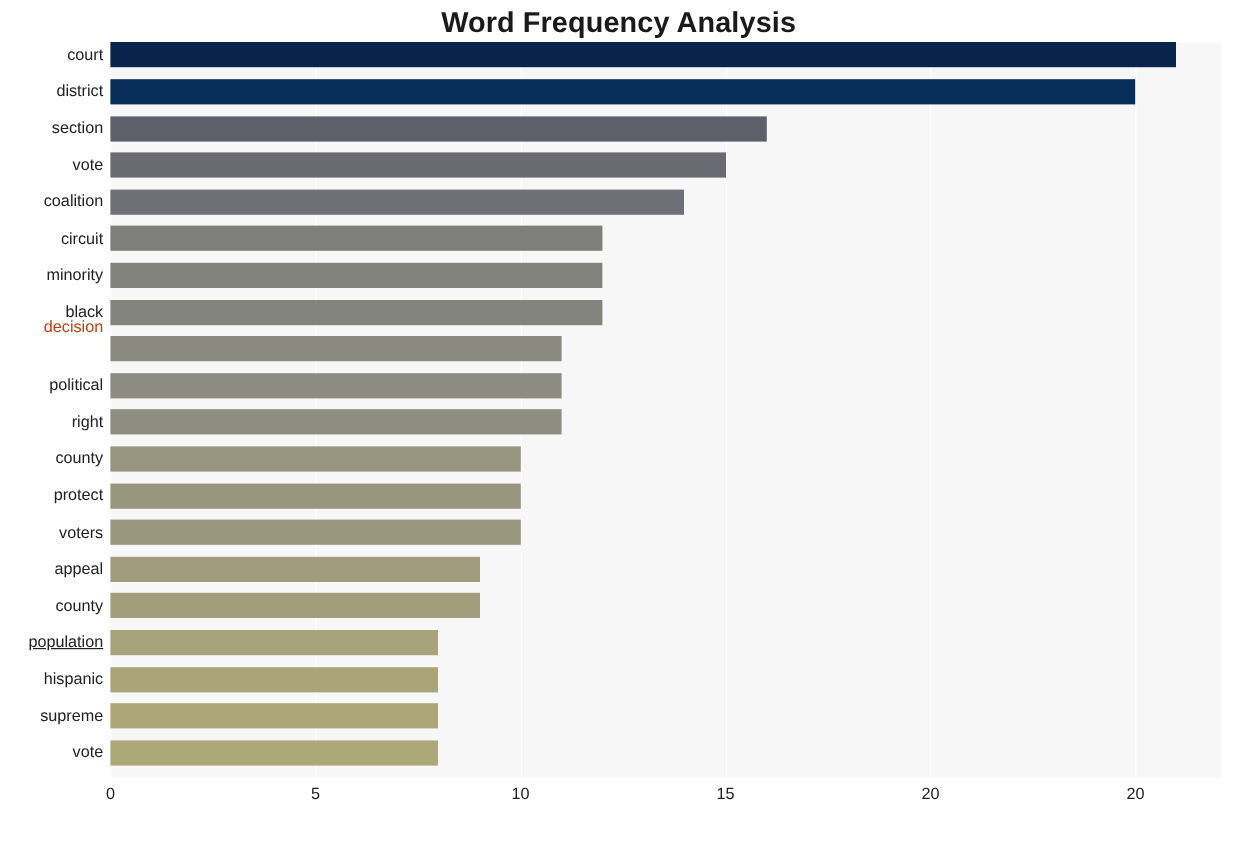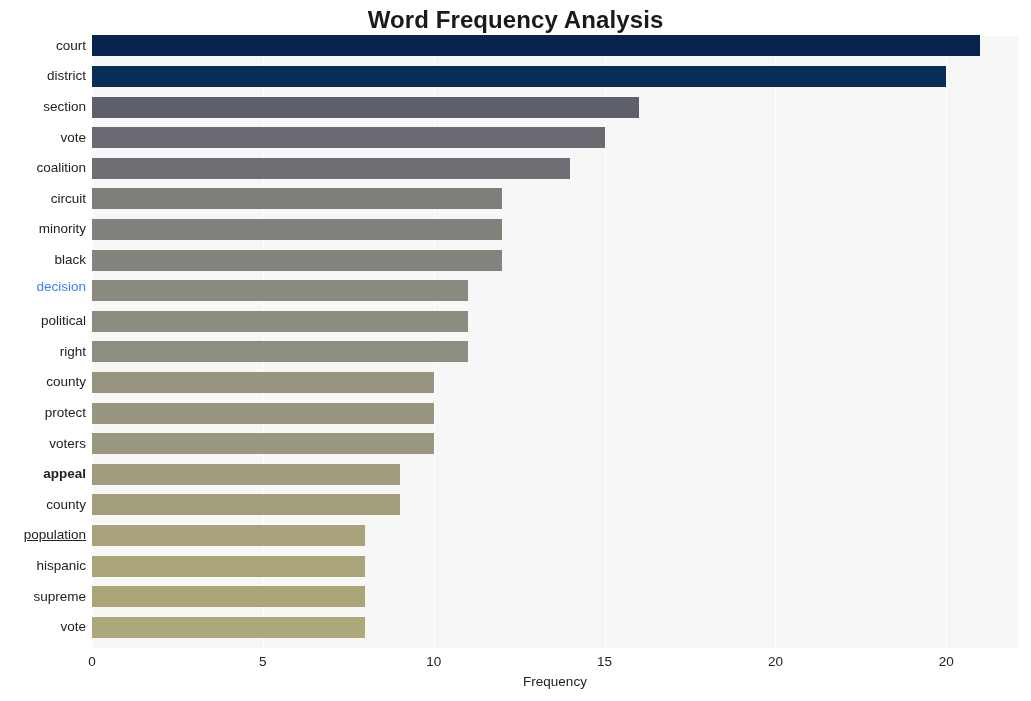--- a/index.html
+++ b/index.html
@@ -116,27 +116,27 @@
 
   <div id="y-axis">
       <div class="ytick" style="top: 1.8px; color: rgb(34, 34, 34);">court</div>
       <div class="ytick" style="top: 32.4px; color: rgb(34, 34, 34);">district</div>
       <div class="ytick" style="top: 63px; color: rgb(34, 34, 34);">section</div>
       <div class="ytick" style="top: 93.6px; color: rgb(34, 34, 34);">vote</div>
       <div class="ytick" style="top: 124.2px; color: rgb(34, 34, 34);">coalition</div>
       <div class="ytick" style="top: 154.8px; color: rgb(34, 34, 34);">circuit</div>
       <div class="ytick" style="top: 185.4px; color: rgb(34, 34, 34);">minority</div>
       <div class="ytick" style="top: 216px; color: rgb(34, 34, 34);">black</div>
-      <div class="ytick" style="top: 243px; color: #3b82f6;">decision</div>
+      <div class="ytick" style="top: 229px; color: #c2410c;">decision</div>
       <div class="ytick" style="top: 277.2px; color: rgb(34, 34, 34); text-align: right;">political</div>
       <div class="ytick" style="top: 307.8px; color: rgb(34, 34, 34);">right</div>
       <div class="ytick" style="top: 338.4px; color: rgb(34, 34, 34);">county</div>
       <div class="ytick" style="top: 369px; color: rgb(34, 34, 34);">protect</div>
       <div class="ytick" style="top: 399.6px; color: rgb(34, 34, 34); text-align: right;">voters</div>
-      <div class="ytick" style="top: 430.2px; color: rgb(34, 34, 34); font-weight: bold;">appeal</div>
+      <div class="ytick" style="top: 430.2px; color: rgb(34, 34, 34);">appeal</div>
       <div class="ytick" style="top: 460.8px; color: rgb(34, 34, 34);">county</div>
       <div class="ytick" style="top: 491.4px; color: rgb(34, 34, 34); text-decoration: underline;">population</div>
       <div class="ytick" style="top: 522px; color: rgb(34, 34, 34);">hispanic</div>
       <div class="ytick" style="top: 552.6px; color: rgb(34, 34, 34);">supreme</div>
       <div class="ytick" style="top: 583.2px; color: rgb(34, 34, 34);">vote</div>
     </div>
 
   <div id="plot-area" style="background: rgb(247, 247, 247);">
       <div class="gridline-v" style="left: 0px; background: rgb(255, 255, 255);"></div>
       <div class="gridline-v" style="left: 170.849px; background: rgb(255, 255, 255);"></div>
@@ -168,15 +168,14 @@
 
   <div id="x-axis">
       <div class="xtick" style="left: 0px; color: rgb(34, 34, 34);">0</div>
       <div class="xtick" style="left: 170.849px; color: rgb(34, 34, 34);">5</div>
       <div class="xtick" style="left: 341.697px; color: rgb(34, 34, 34);">10</div>
       <div class="xtick" style="left: 512.546px; color: rgb(34, 34, 34);">15</div>
       <div class="xtick" style="left: 683.395px; color: rgb(34, 34, 34);">20</div>
       <div class="xtick" style="left: 854.244px; color: rgb(34, 34, 34);">20</div>
     </div>
 
-  <div id="xlabel">Frequency</div>
 
 </div>
 
 </body></html>

